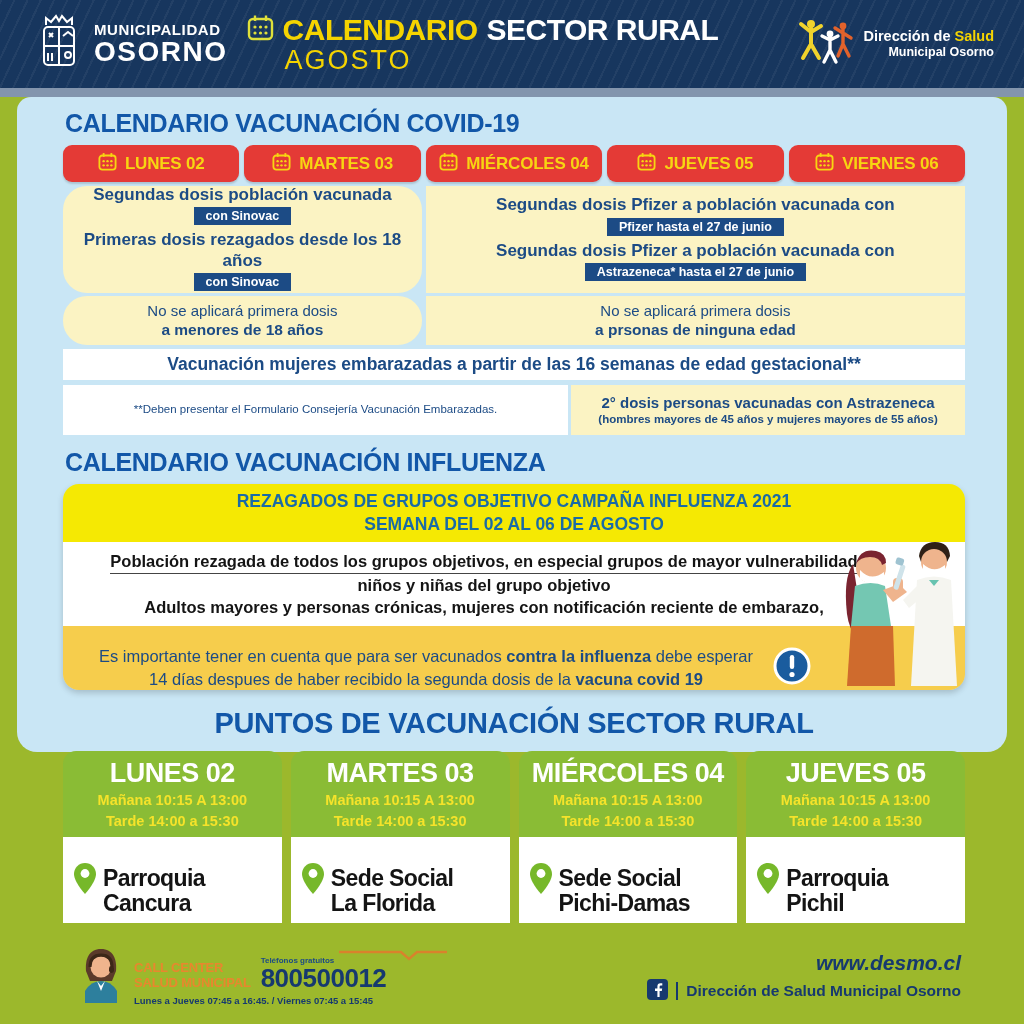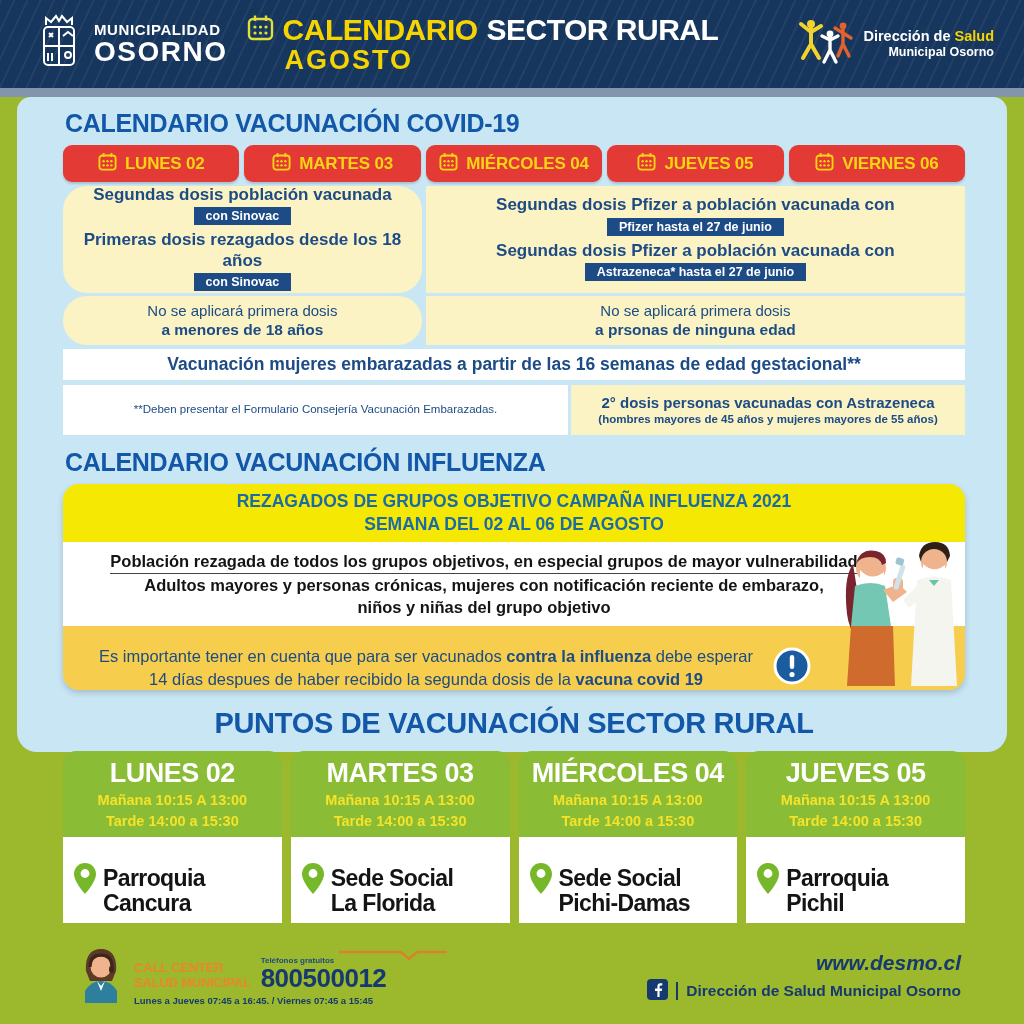--- a/index.html
+++ b/index.html
@@ -13,21 +13,21 @@
     display:flex; align-items:center; justify-content:space-between;
     padding:0 30px 0 36px;
   }
   .muni { display:flex; align-items:center; gap:12px; }
   .muni-text .l1 { color:#fff; font-size:15px; font-weight:bold; letter-spacing:0.6px; }
   .muni-text .l2 { color:#fff; font-size:28px; font-weight:bold; letter-spacing:1.5px; margin-top:-2px; }
   .center-title { margin-left:-60px; }
   .t1 { display:flex; align-items:center; gap:9px; }
   .t1 .w1 { color:#f5d400; font-size:30px; font-weight:bold; letter-spacing:-0.5px; }
   .t1 .w2 { color:#ffffff; font-size:30px; font-weight:bold; letter-spacing:-0.5px; }
-  .t2 { color:#f5d400; font-size:27px; font-weight:bold; letter-spacing:2px; margin:-2px 0 0 38px; }
+  .t2 { color:#f5d400; font-size:27px; font-weight:normal; letter-spacing:2px; margin:-2px 0 0 38px; }
   .salud { display:flex; align-items:center; gap:8px; }
   .salud-text { text-align:right; line-height:1.15; }
   .salud-text .s1 { color:#fff; font-size:14.5px; font-weight:bold; }
   .salud-text .s1 .yellow { color:#f5d400; }
   .salud-text .s2 { color:#fff; font-size:12.5px; font-weight:bold; }
 
   .slate-strip { height:9px; background:#8395ad; }
 
   
   .frame { height:671px; background:#9cb82c; padding:0 17px 16px 17px; }
@@ -351,22 +351,22 @@
 
       <div class="sec-title flu-title">CALENDARIO VACUNACIÓN INFLUENZA</div>
 
       <div class="flu-card">
         <div class="flu-head">
           <div>REZAGADOS DE GRUPOS OBJETIVO CAMPAÑA INFLUENZA 2021</div>
           <div>SEMANA DEL 02 AL 06 DE AGOSTO</div>
         </div>
         <div class="flu-body">
           <div class="u">Población rezagada de todos los grupos objetivos, en especial grupos de mayor vulnerabilidad</div>
+          <div>niños y niñas  del grupo objetivo</div>
           <div>Adultos mayores y personas crónicas, mujeres con notificación reciente de embarazo,</div>
-          <div>niños y niñas  del grupo objetivo</div>
         </div>
         <div class="flu-warn">
           <div class="warn-text">
             <span>Es importante tener en cuenta que para ser vacunados </span><b>contra la influenza</b><span> debe esperar 14 días despues de haber recibido la segunda dosis de la </span><b>vacuna covid 19</b>
           </div>
           <span>
             <svg width="40" height="40" viewBox="0 0 40 40">
               <circle cx="20" cy="20" r="17" fill="#1a5c9e" stroke="#ffffff" stroke-width="3"></circle>
               <rect x="17.8" y="9" width="4.4" height="14" rx="2.2" fill="#ffffff"></rect>
               <circle cx="20" cy="28.5" r="2.6" fill="#ffffff"></circle>

